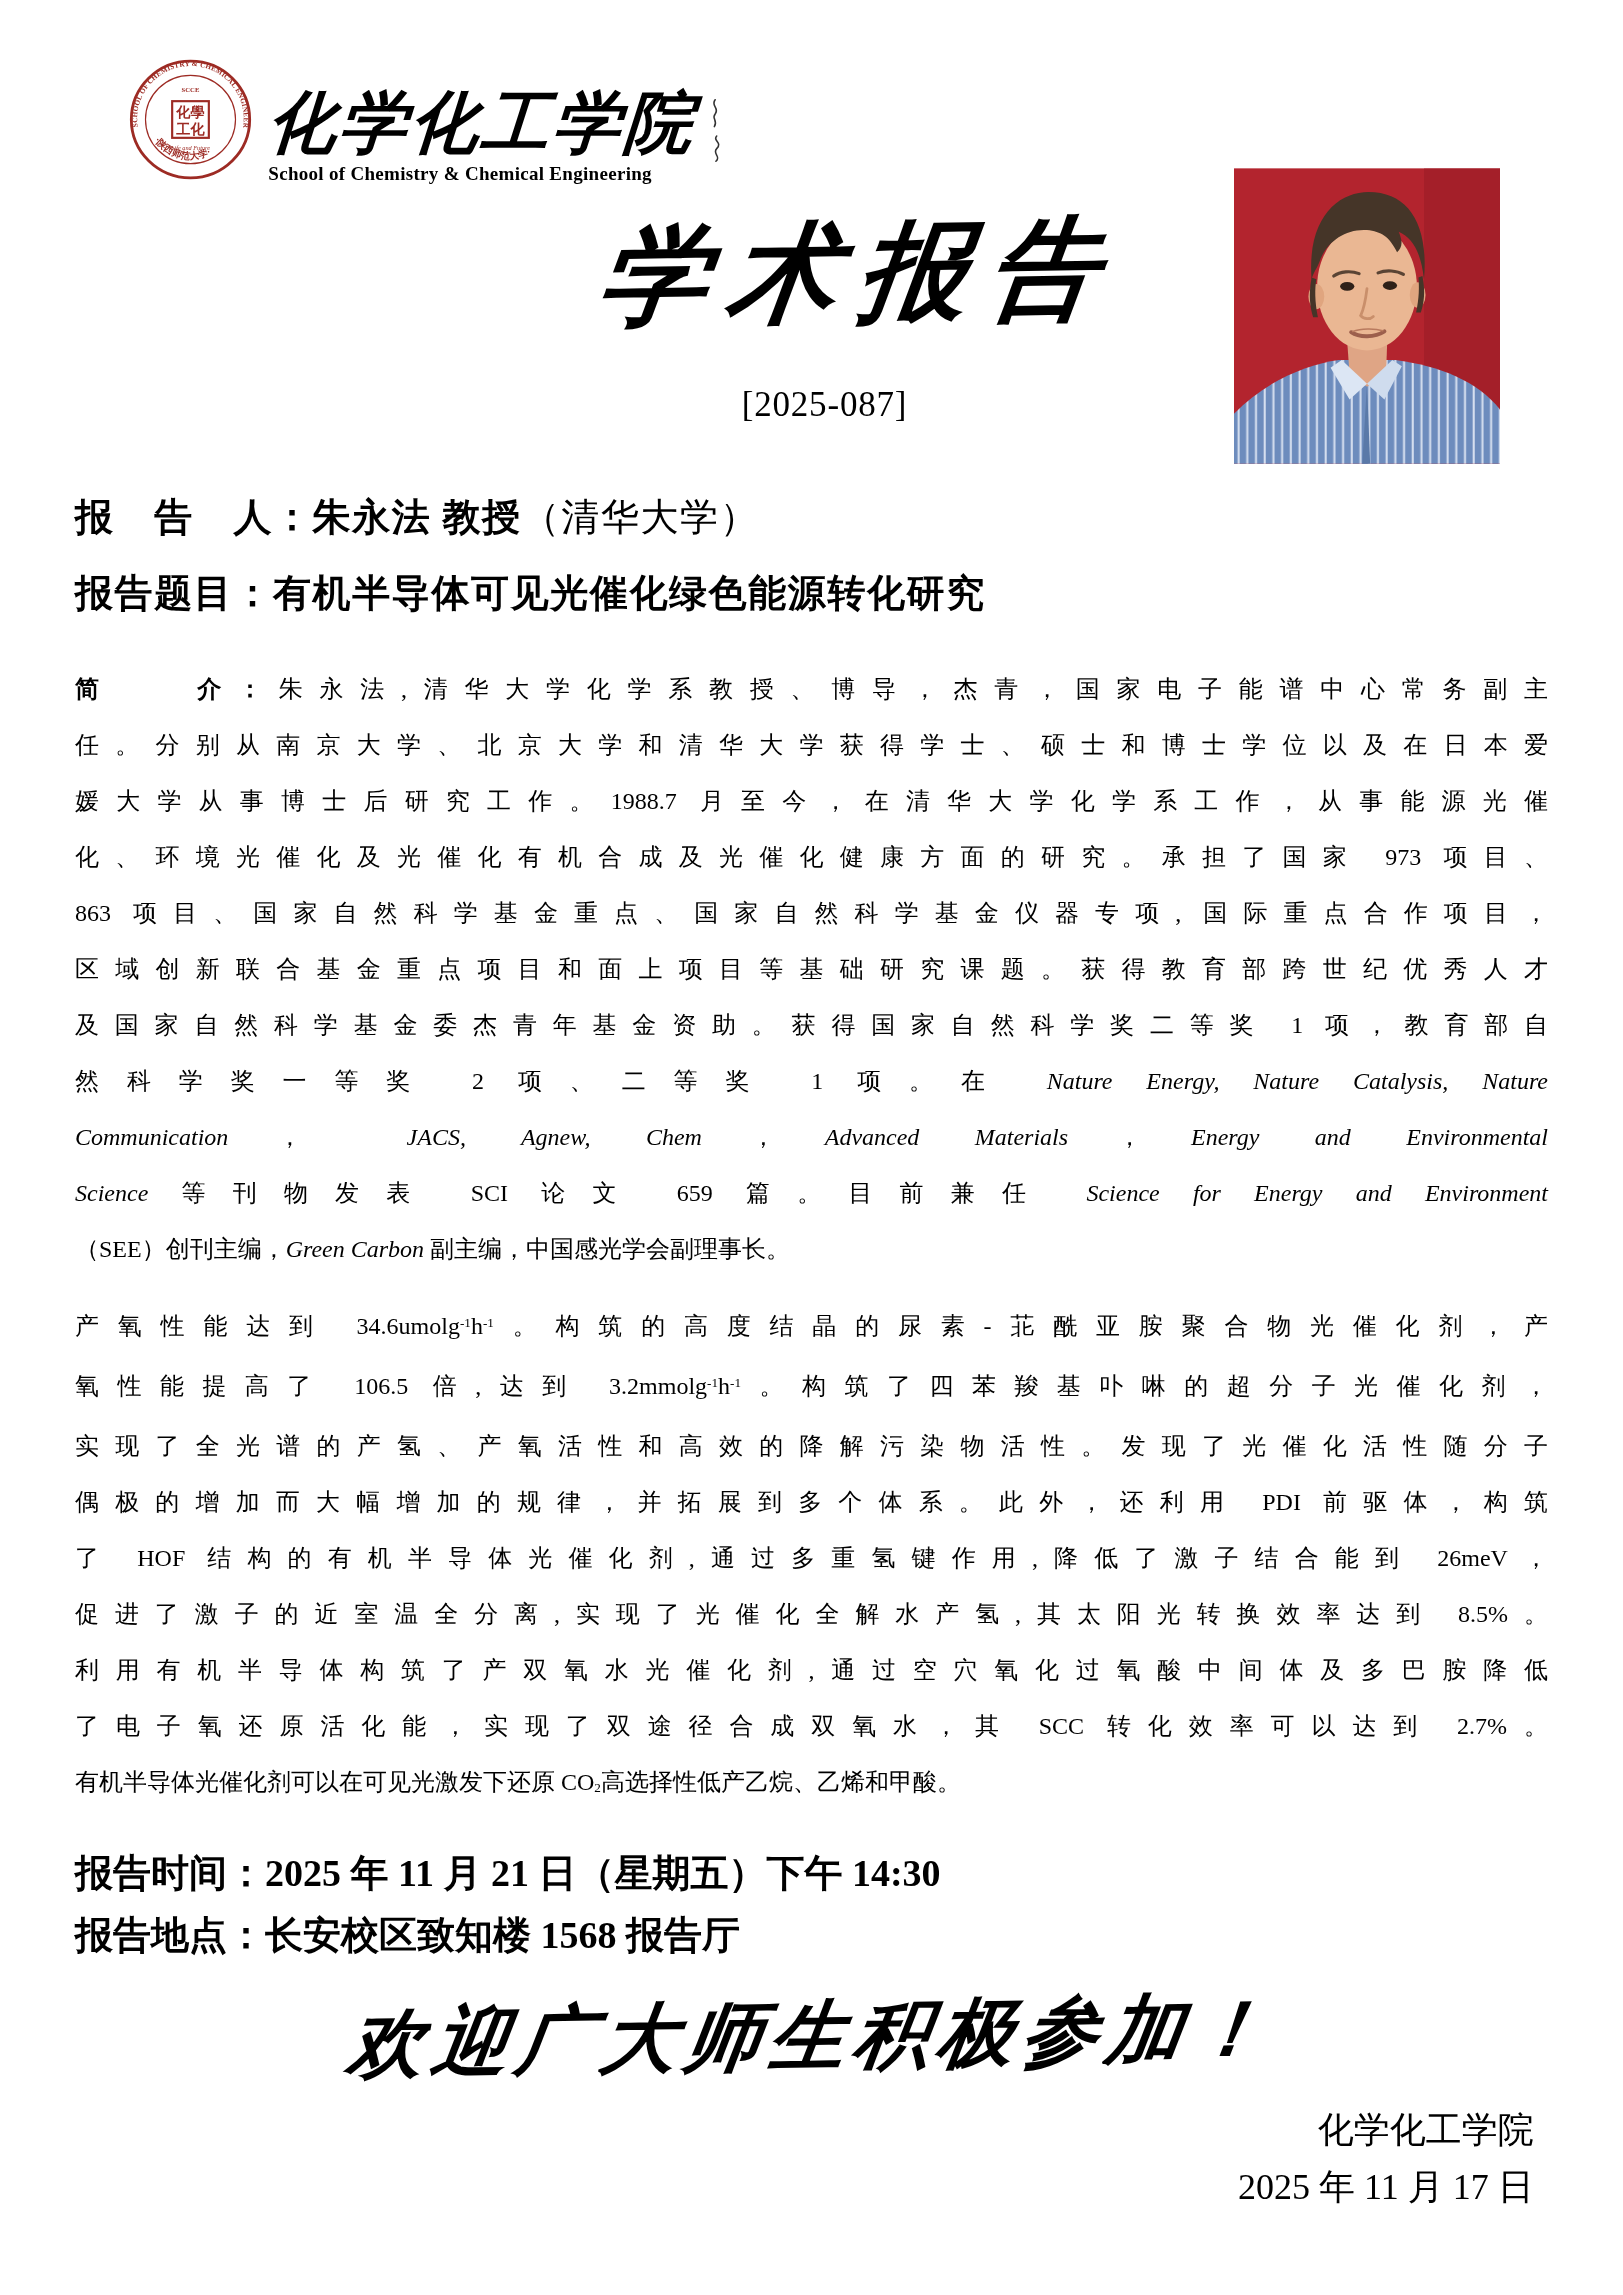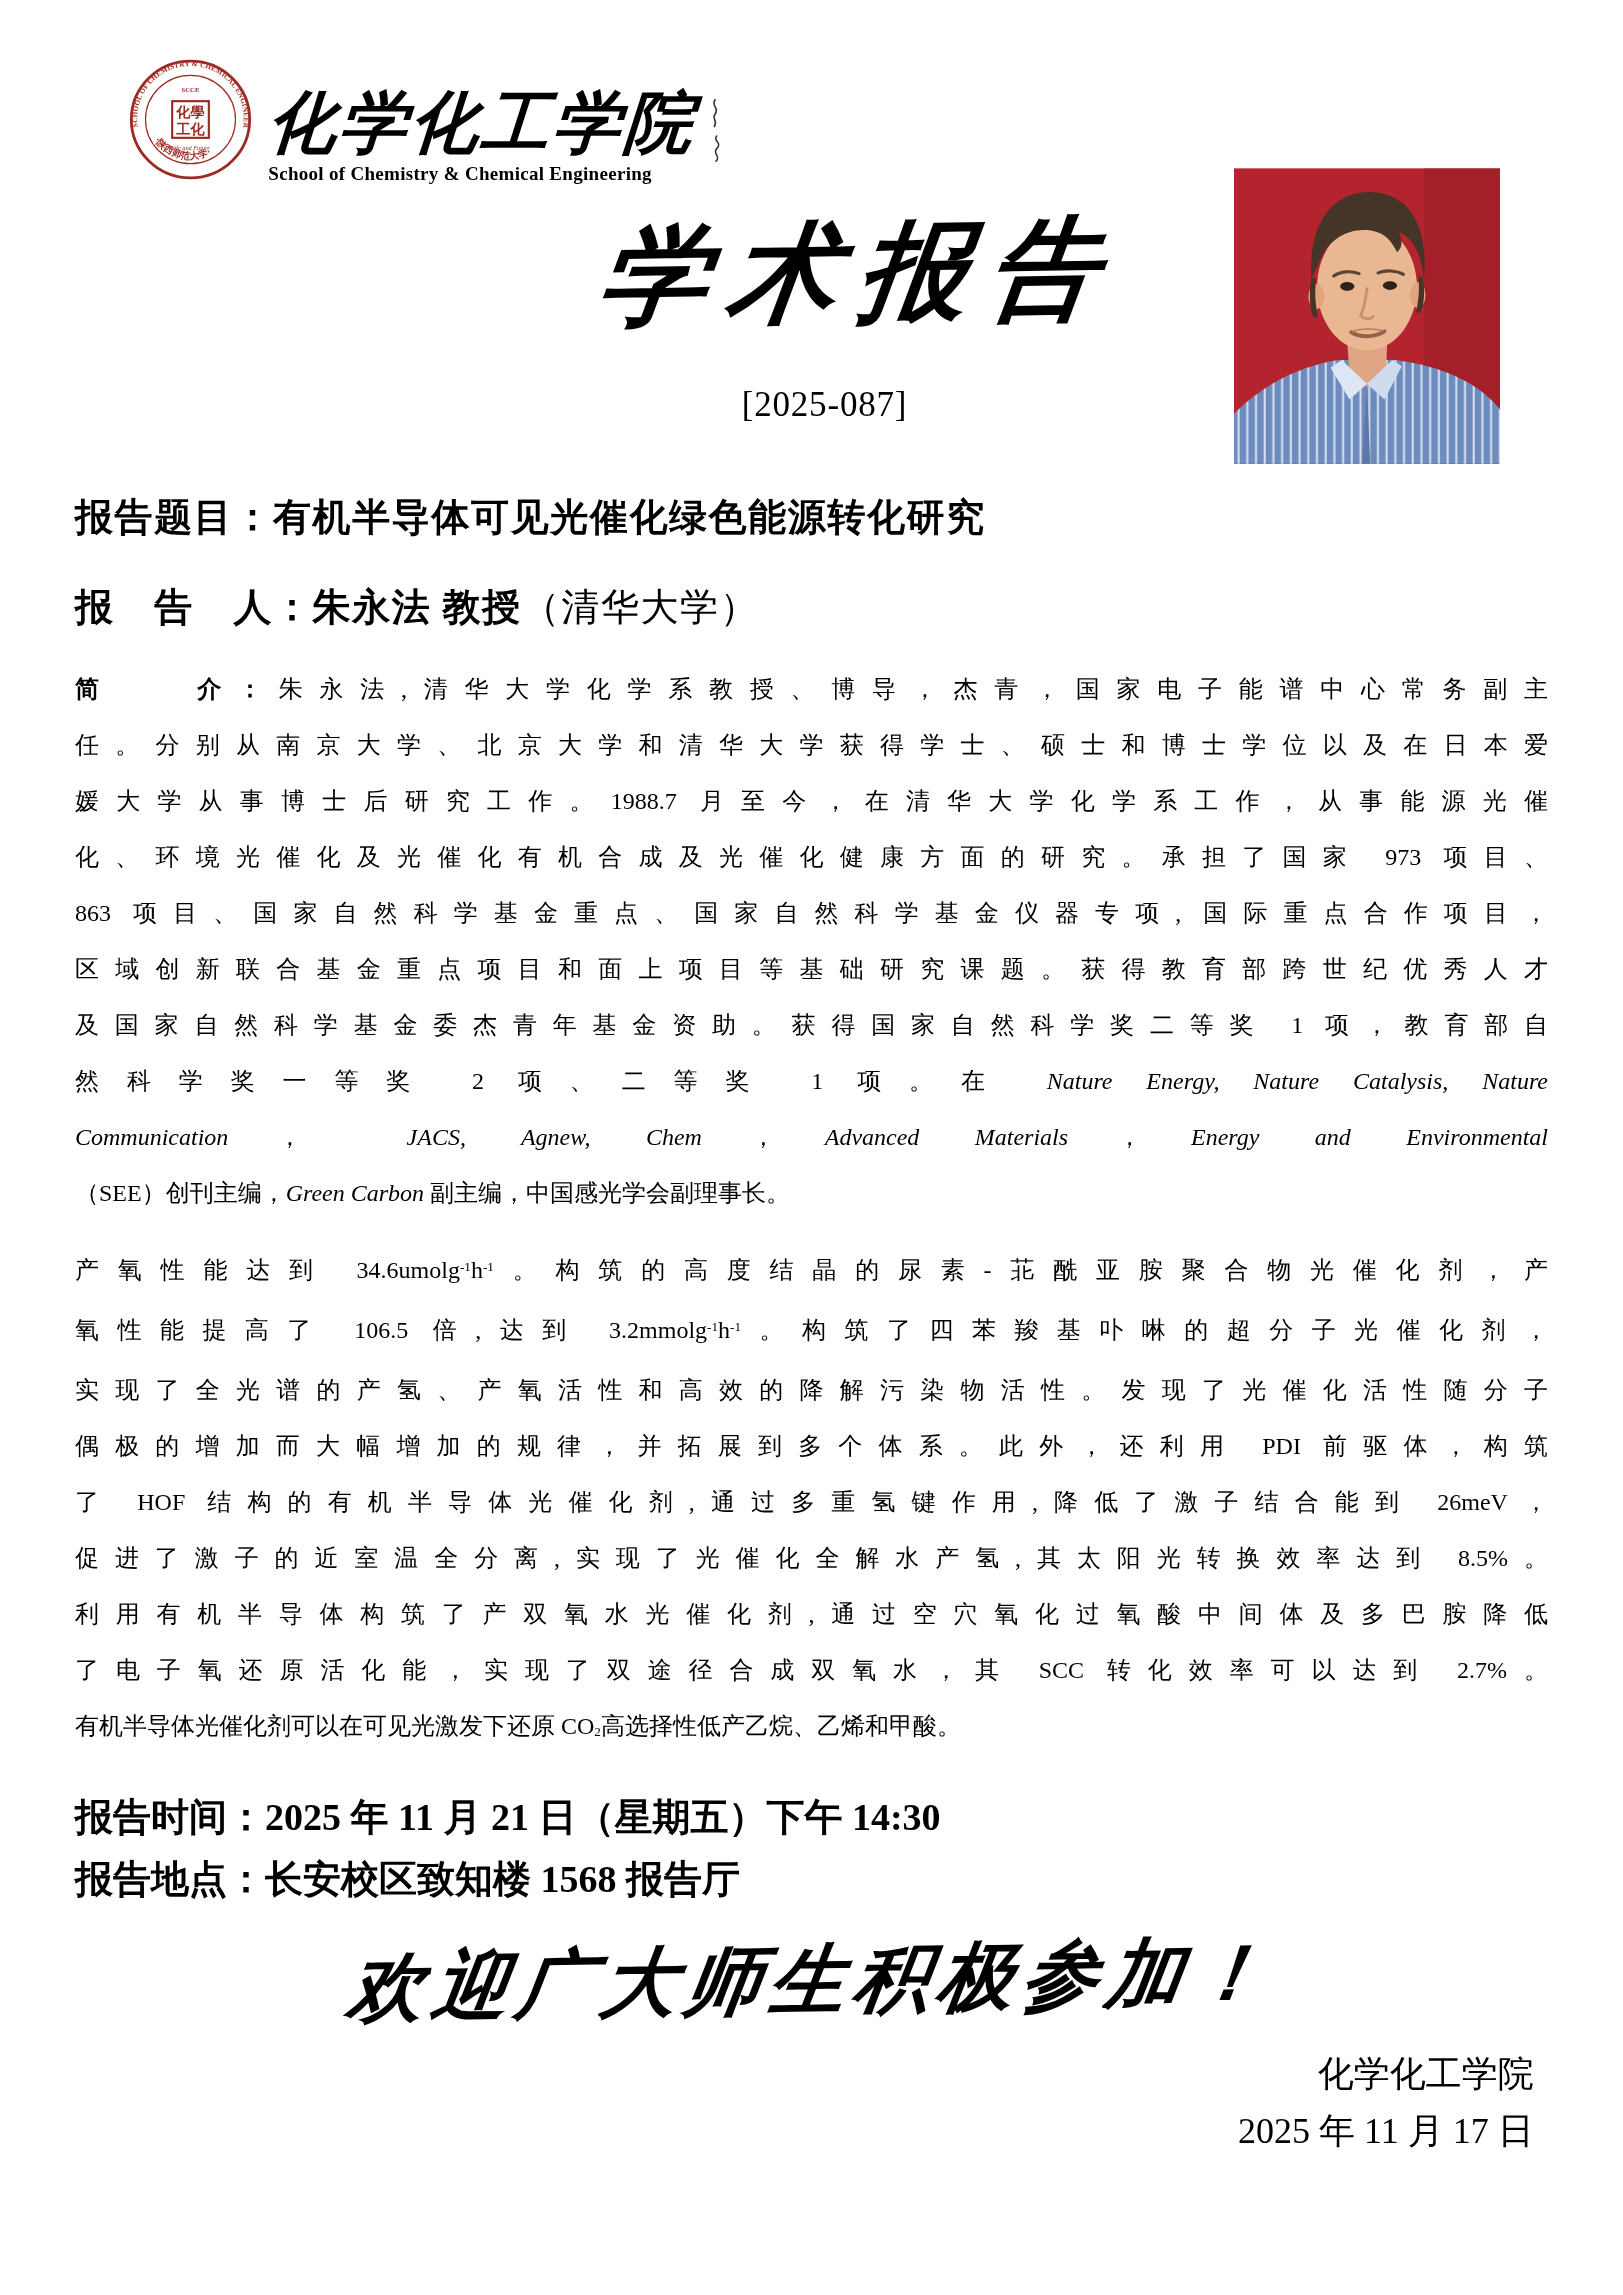--- a/index.html
+++ b/index.html
@@ -138,38 +138,39 @@
 
   <div class="title-wrap">
     <div class="page-title">学术报告</div>
   </div>
   <div class="code-wrap">
     <span class="report-code">[2025-087]</span>
   </div>
 
   <div class="content">
 
+    <div class="meta-line speaker">
+      <span>报　告　人：</span><span>朱永法 教授</span><span class="affil">（清华大学）</span>
+    </div>
+
     <div class="meta-line topic">
       <span>报告题目：</span><span>有机半导体可见光催化绿色能源转化研究</span>
-    </div>
-
-    <div class="meta-line speaker">
-      <span>报　告　人：</span><span>朱永法 教授</span><span class="affil">（清华大学）</span>
     </div>
 
     <div class="para para-intro">
         <div class="tline"><span class="seg-b">简　　介：</span><span>朱永法,清华大学化学系教授、博导，杰青，国家电子能谱中心常务副主</span></div>
         <div class="tline"><span>任。分别从南京大学、北京大学和清华大学获得学士、硕士和博士学位以及在日本爱</span></div>
         <div class="tline"><span>媛大学从事博士后研究工作。1988.7 月至今，在清华大学化学系工作，从事能源光催</span></div>
         <div class="tline"><span>化、环境光催化及光催化有机合成及光催化健康方面的研究。承担了国家 973 项目、</span></div>
         <div class="tline"><span>863 项目、国家自然科学基金重点、国家自然科学基金仪器专项, 国际重点合作项目，</span></div>
         <div class="tline"><span>区域创新联合基金重点项目和面上项目等基础研究课题。获得教育部跨世纪优秀人才</span></div>
         <div class="tline"><span>及国家自然科学基金委杰青年基金资助。获得国家自然科学奖二等奖 1 项，教育部自</span></div>
         <div class="tline"><span>然科学奖一等奖 2 项、二等奖 1 项。在 </span><span class="seg-i">Nature Energy, Nature Catalysis, Nature</span></div>
         <div class="tline"><span class="seg-i">Communication</span><span>， </span><span class="seg-i">JACS, Agnew, Chem</span><span>，</span><span class="seg-i">Advanced Materials</span><span>，</span><span class="seg-i">Energy and Environmental</span></div>
+        <div class="tline"><span class="seg-i">Science</span><span> 等刊物发表 SCI 论文 659 篇。目前兼任 </span><span class="seg-i">Science for Energy and Environment</span></div>
         <div class="tline last"><span>（SEE）创刊主编，</span><span class="seg-i">Green Carbon</span><span> 副主编，中国感光学会副理事长。</span></div>
       </div>
 
     <div class="para para-abstract">
         <div class="tline"><span>产氧性能达到 34.6umolg</span><span class="seg-sup">-1</span><span>h</span><span class="seg-sup">-1</span><span>。构筑的高度结晶的尿素-苝酰亚胺聚合物光催化剂，产</span></div>
         <div class="tline"><span>氧性能提高了 106.5 倍,达到 3.2mmolg</span><span class="seg-sup">-1</span><span>h</span><span class="seg-sup">-1</span><span>。构筑了四苯羧基卟啉的超分子光催化剂，</span></div>
         <div class="tline"><span>实现了全光谱的产氢、产氧活性和高效的降解污染物活性。发现了光催化活性随分子</span></div>
         <div class="tline"><span>偶极的增加而大幅增加的规律，并拓展到多个体系。此外，还利用 PDI 前驱体，构筑</span></div>
         <div class="tline"><span>了 HOF 结构的有机半导体光催化剂,通过多重氢键作用,降低了激子结合能到 26meV，</span></div>
         <div class="tline"><span>促进了激子的近室温全分离,实现了光催化全解水产氢,其太阳光转换效率达到 8.5%。</span></div>

